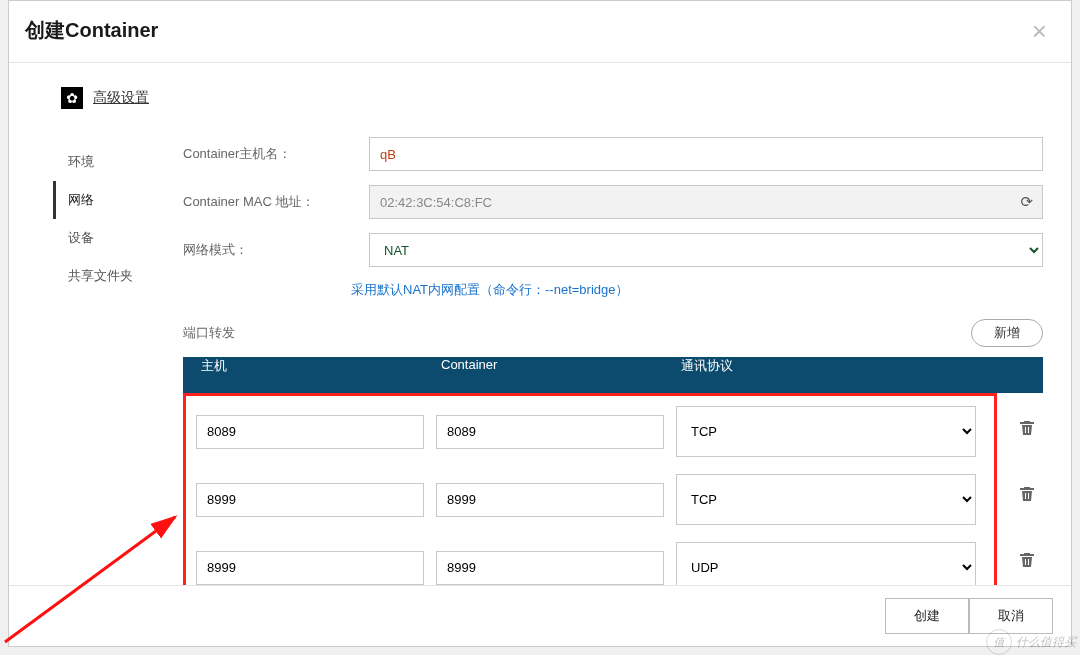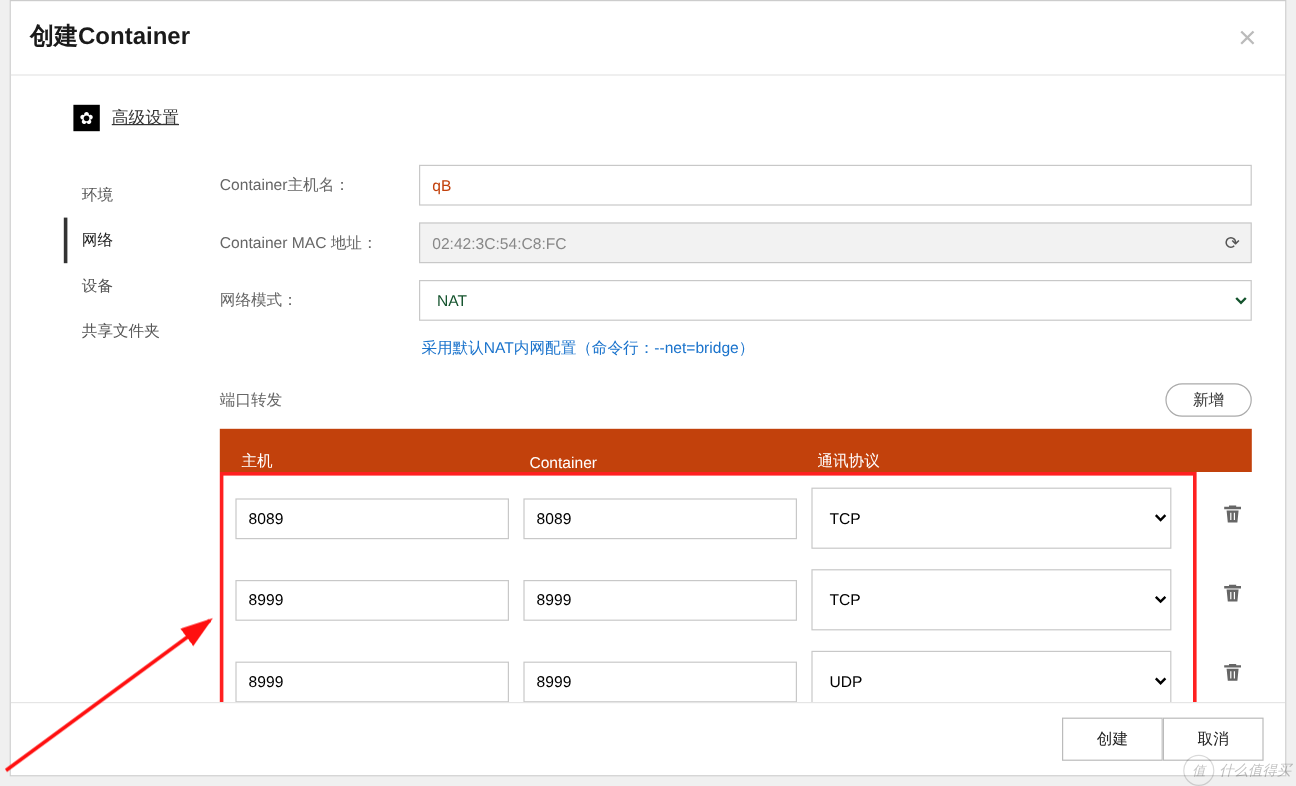--- a/index.html
+++ b/index.html
@@ -45,42 +45,42 @@
       width: 22px; height: 22px; background: #000; display: flex; align-items: center; justify-content: center; color: #fff; font-size: 14px;
     }
     .adv-link { font-size: 14px; color: #333; text-decoration: underline; cursor: pointer; }
     .two-col { display: flex; gap: 0; }
     .side-menu { width: 130px; padding-top: 10px; }
     .menu-item {
       padding: 10px 12px; font-size: 13px; color: #555; cursor: pointer; border-left: 3px solid transparent;
     }
     .menu-item.active { border-left: 3px solid #333; color: #222; font-weight: 500; }
     .form-area { flex: 1; padding-top: 4px; }
-    .form-row { display: flex; align-items: center; margin-bottom: 14px; gap: 16px; }
+    .form-row { display: flex; align-items: center; margin-bottom: 14px; gap: 36px; }
     .form-label { width: 150px; font-size: 13px; color: #666; text-align: left; }
     .form-input {
       flex: 1; height: 34px; border: 1px solid #c8c8c8; padding: 0 10px; font-size: 13px; color: #c2410c;
     }
     .mac-wrap { flex: 1; position: relative; display: flex; align-items: center; }
     .mac-input {
       flex: 1; height: 34px; border: 1px solid #c8c8c8; padding: 0 36px 0 10px; font-size: 13px;
       background: #f2f2f2; color: #888;
     }
     .refresh-icn { position: absolute; right: 10px; font-size: 15px; color: #555; cursor: pointer; }
     .select-input {
       flex: 1; height: 34px; border: 1px solid #c8c8c8; padding: 0 10px; font-size: 13px; background: #fff; color: #14532d;
     }
     .hint-text { font-size: 13px; color: #1a73cc; margin-left: 168px; margin-top: 4px; margin-bottom: 20px; }
     .port-header { display: flex; justify-content: space-between; align-items: center; margin-bottom: 10px; }
     .port-label { font-size: 13px; color: #666; }
     .add-btn {
       border: 1px solid #aaa; border-radius: 16px; padding: 4px 22px; font-size: 13px; background: #fff; cursor: pointer; color: #333;
     }
     .tbl-head {
-      background: #c2410c; color: #fff; display: flex; height: 36px; align-items: flex-end; font-size: 13px; padding: 0 6px;
+      background: #0c4a6e; color: #fff; display: flex; height: 36px; align-items: flex-start; font-size: 13px; padding: 0 6px;
     }
     .th-host { width: 240px; padding-left: 12px; }
     .th-cont { width: 240px; padding-left: 12px; }
     .th-proto { flex: 1; padding-left: 12px; }
     .tbl-row { display: flex; align-items: center; padding: 8px 6px; gap: 12px; border-bottom: 1px solid transparent; }
     .cell-input {
       width: 228px; height: 34px; border: 1px solid #c8c8c8; padding: 0 10px; font-size: 13px;
     }
     .cell-select {
       flex: 1; height: 51px; border: 1px solid #c8c8c8; padding: 0 10px; font-size: 13px; background: #fff;

